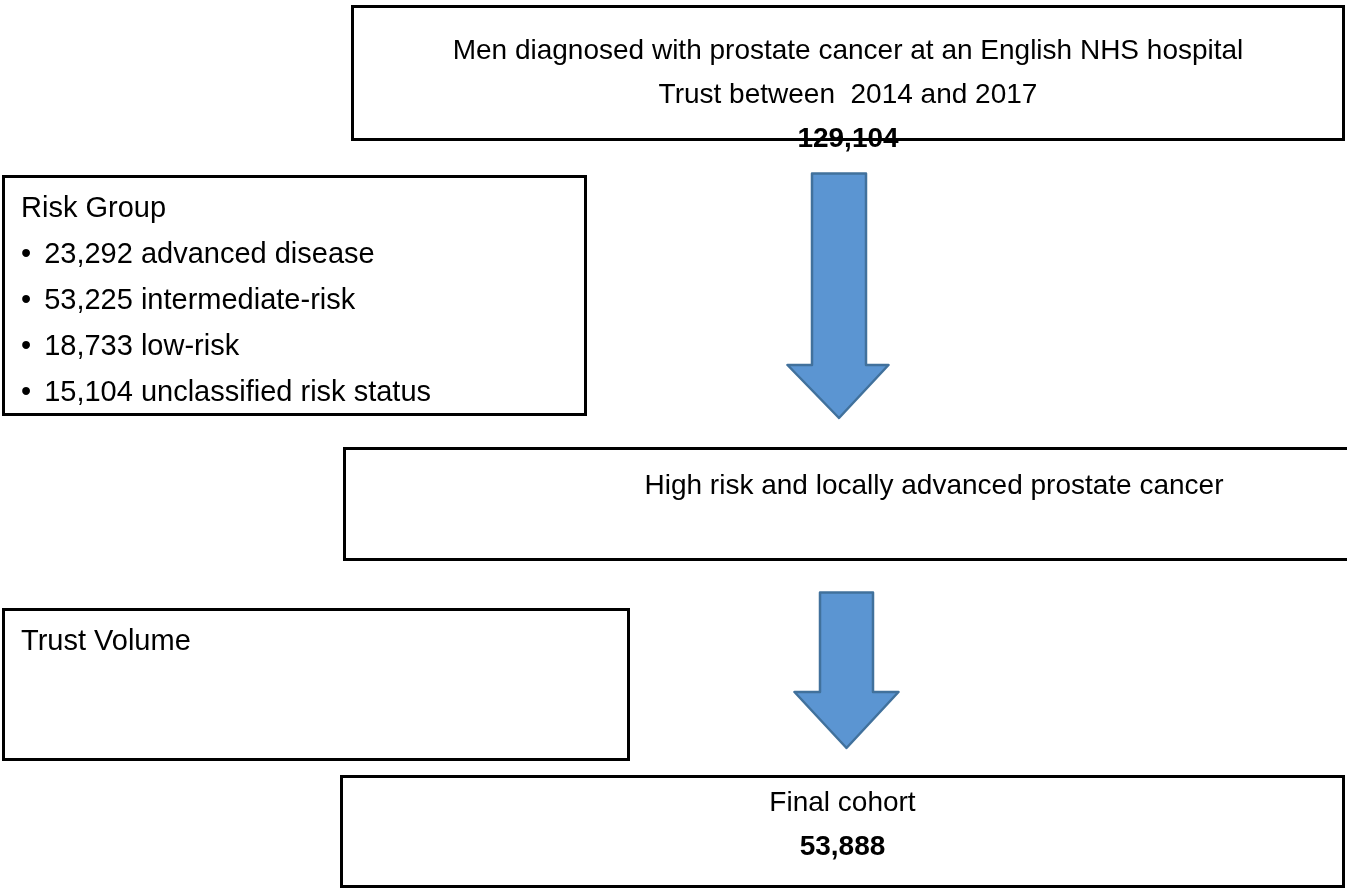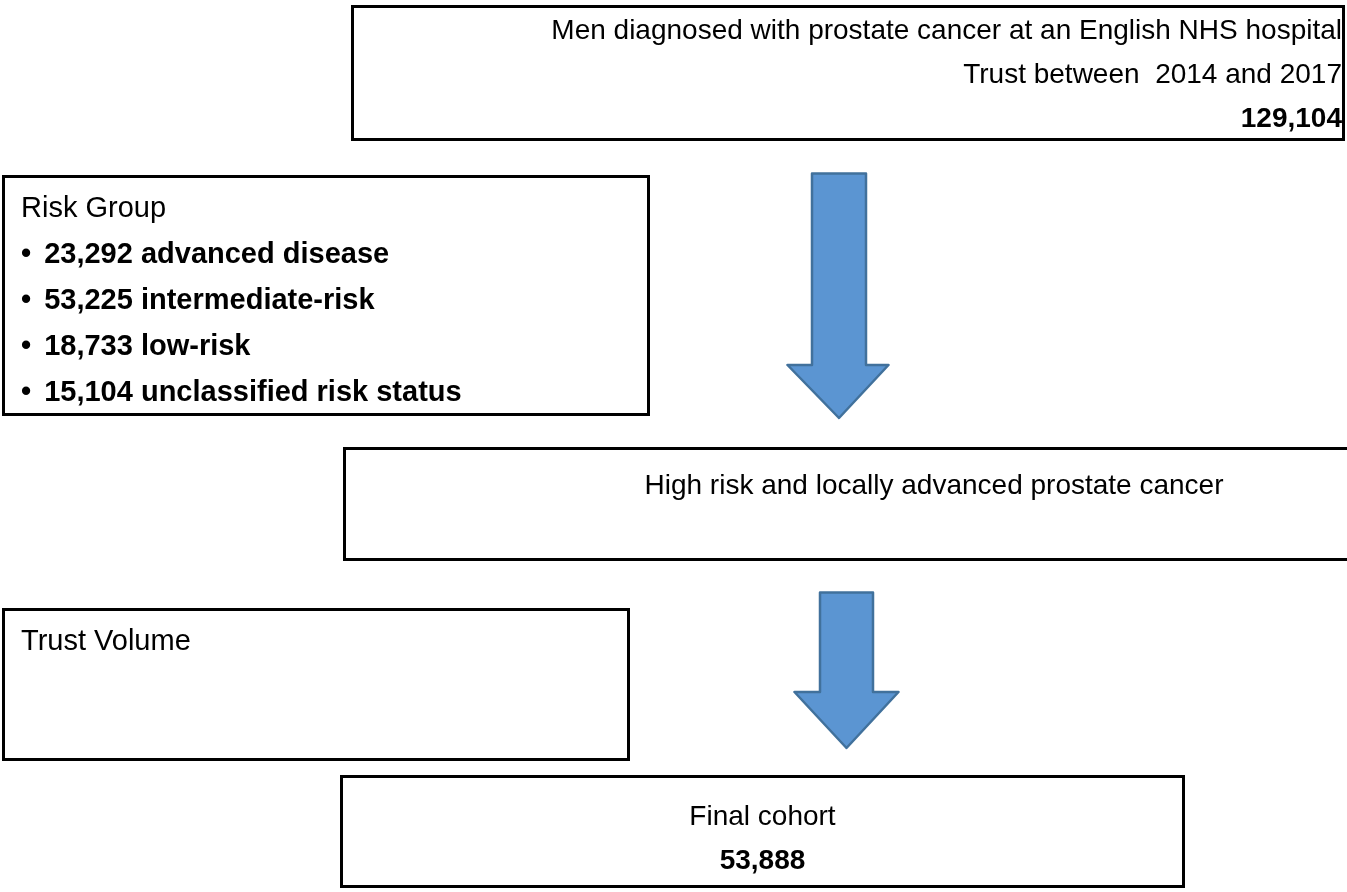--- a/index.html
+++ b/index.html
@@ -20,33 +20,33 @@
     border: 3px solid #000000;
     background: #ffffff;
   }
   .center-box {
     text-align: center;
     font-size: 28px;
     line-height: 44px;
   }
   .center-box .line { white-space: pre-wrap; }
   .count { font-weight: bold; }
-  .top-box    { left: 351px; top: 5px;   width: 994px;  height: 136px; padding-top: 0; text-align: right; }
+  .top-box    { left: 351px; top: 5px;   width: 994px;  height: 136px; padding-top: 20px; }
   .middle-box { left: 343px; top: 447px; width: 1182px; height: 114px; padding-top: 13px; }
-  .final-box  { left: 340px; top: 775px; width: 845px; height: 113px; padding-top: 16px; }
+  .final-box  { left: 340px; top: 775px; width: 1005px; height: 113px; padding-top: 2px; }
   .side-box {
     font-size: 29px;
     line-height: 46px;
     padding: 6px 14px 6px 16px;
     text-align: left;
   }
-  .risk-box  { left: 2px; top: 175px; width: 648px; height: 241px; }
+  .risk-box  { left: 2px; top: 175px; width: 585px; height: 241px; }
   .trust-box { left: 2px; top: 608px; width: 628px; height: 153px; }
   .side-title { white-space: pre-wrap; }
-  .bullet-item { white-space: pre-wrap; font-weight: bold; }
+  .bullet-item { white-space: pre-wrap; }
   .bullet-item::before {
     content: "\2022";
     display: inline;
     margin-right: 13px;
   }
   .arrow { position: absolute; }
   .arrow-1 { left: 786px; top: 172px; width: 104px; height: 248px; }
   .arrow-2 { left: 793px; top: 591px; width: 107px; height: 159px; }
 </style>
 </head>

